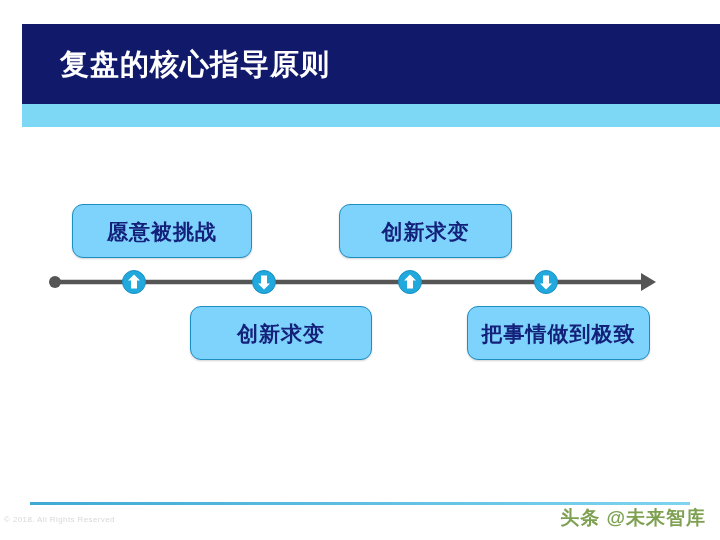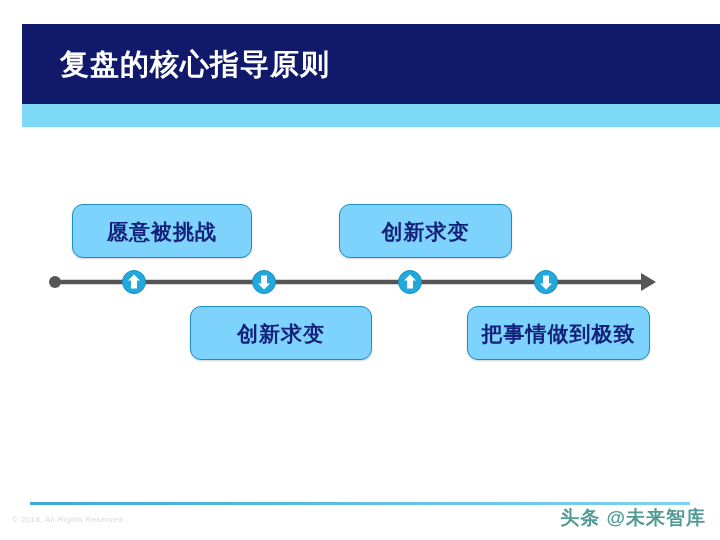--- a/index.html
+++ b/index.html
@@ -96,32 +96,32 @@
   #footer-line {
     position: absolute;
     left: 30px;
     top: 502px;
     width: 660px;
     height: 3px;
     background: linear-gradient(to right, #3fa9d4, #7fd4ef);
   }
   #copyright {
     position: absolute;
-    left: 12px;
+    left: 4px;
     top: 515px;
     color: #d8d8d8;
     font-size: 8px;
     letter-spacing: 0.4px;
     white-space: nowrap;
   }
   #watermark {
     position: absolute;
     right: 14px;
     top: 505px;
-    color: #0f766e;
+    color: #4d7c0f;
     font-size: 19px;
     font-weight: bold;
     white-space: nowrap;
     opacity: 0.72;
     letter-spacing: 1px;
   }
 </style>
 </head>
 <body>
 

